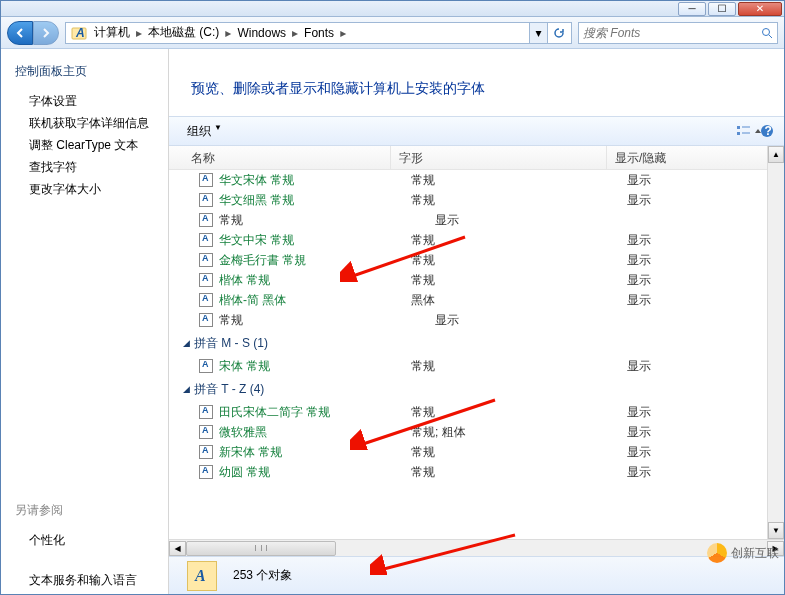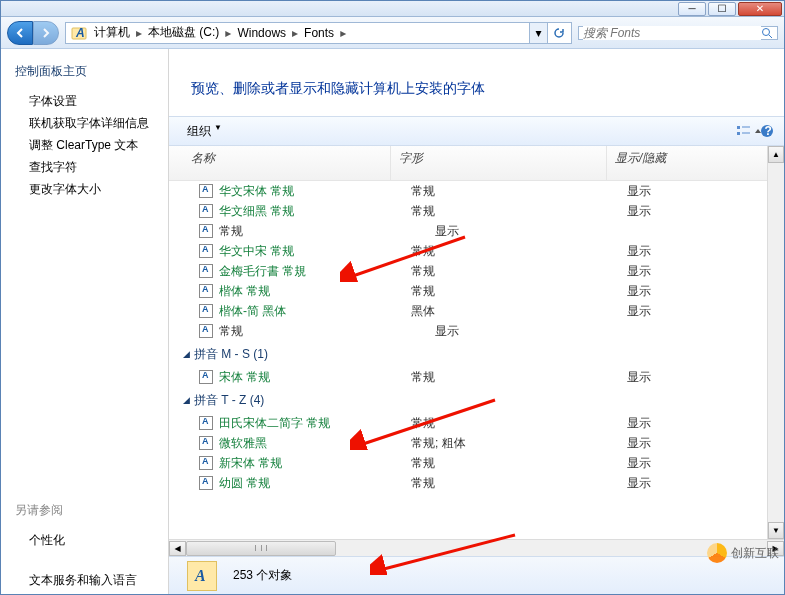--- a/index.html
+++ b/index.html
@@ -17,21 +17,21 @@
 .nav-row { height:32px; background:linear-gradient(#f4f8fd,#dde9f7); display:flex; align-items:center; padding:3px 6px; gap:6px; border-bottom:1px solid #b9cde6;}
 .nav-arrows{display:flex;gap:0;}
 .nav-arrow{width:26px;height:24px;border-radius:12px 0 0 12px;background:linear-gradient(#4ea0e8,#1e6cc0);display:flex;align-items:center;justify-content:center;color:#fff;border:1px solid #1a5ba3;cursor:pointer;}
 .nav-arrow.fwd{border-radius:0 12px 12px 0;opacity:.5;}
 .breadcrumb{flex:1;height:22px;background:#fff;border:1px solid #9fb8d6;display:flex;align-items:center;padding:0 2px;}
 .bc-icon{width:16px;height:16px;margin:0 3px;}
 .bc-item{padding:2px 4px;display:flex;align-items:center;gap:2px;}
 .bc-sep{padding:0 2px;color:#555;}
 .bc-drop{width:18px;height:20px;background:#e8f0fa;border-left:1px solid #9fb8d6;display:flex;align-items:center;justify-content:center;cursor:pointer;}
 .bc-refresh{width:22px;height:20px;border-left:1px solid #9fb8d6;display:flex;align-items:center;justify-content:center;cursor:pointer;}
-.search{width:200px;height:14px;background:#fff;border:1px solid #9fb8d6;display:flex;align-items:center;padding:0 4px;}
+.search{width:200px;height:22px;background:#fff;border:1px solid #9fb8d6;display:flex;align-items:center;padding:0 4px;}
 .search input{flex:1;border:none;outline:none;color:#888;font-style:italic;font-size:12px;}
 
 
 .body{flex:1;display:flex;min-height:0;}
 .sidebar{width:168px;background:#fff;border-right:1px solid #d6d6d6;padding:14px 0 0 14px;display:flex;flex-direction:column;}
 .side-group{margin-bottom:18px;}
 .side-title{color:#1a3e6e;font-size:12px;margin-bottom:8px;}
 .side-link{color:#000000;margin:5px 0 5px 14px;cursor:pointer;}
 .side-spacer{flex:1;}
 .side-footer{color:#888;margin-bottom:8px;}
@@ -40,21 +40,21 @@
 .main{flex:1;display:flex;flex-direction:column;min-width:0;}
 .heading{color:#003399;font-size:14px;padding:31px 0 18px 22px;}
 .toolbar{height:30px;background:linear-gradient(#f7fbff,#e4eefc);border-top:1px solid #d0ddee;border-bottom:1px solid #d0ddee;display:flex;align-items:center;padding:0 10px;justify-content:space-between;}
 .toolbar-left{display:flex;align-items:center;gap:4px;}
 .tb-btn{padding:3px 8px;cursor:pointer;display:flex;align-items:flex-start;gap:3px;}
 .toolbar-right{display:flex;align-items:center;gap:6px;}
 .view-icon{width:18px;height:14px;cursor:pointer;}
 
 
 .list-wrap{flex:1;overflow:hidden;position:relative;}
-.cols{height:35px;display:flex;border-bottom:1px solid #e5e5e5;background:linear-gradient(#fdfdfd,#f2f2f2);font-style:italic;}
+.cols{height:24px;display:flex;border-bottom:1px solid #e5e5e5;background:linear-gradient(#fdfdfd,#f2f2f2);}
 .col{padding:4px 8px;color:#444;border-right:1px solid #e5e5e5;}
 .col-name{width:222px;padding-left:22px;}
 .col-style{width:216px;}
 .col-show{flex:1;}
 .list-body{overflow-y:auto;height:380px;}
 .row{display:flex;height:20px;align-items:center;padding-left:30px;}
 .row-icon{width:14px;height:14px;margin-right:6px;background:#fff;border:1px solid #888;position:relative;}
 .row-icon::after{content:"A";position:absolute;left:2px;top:-1px;font-size:9px;color:#1a5ba3;font-weight:bold;}
 .row-name{width:192px;color:#15803d;white-space:nowrap;overflow:hidden;text-overflow:ellipsis;}
 .row-style{width:216px;color:#333;}

